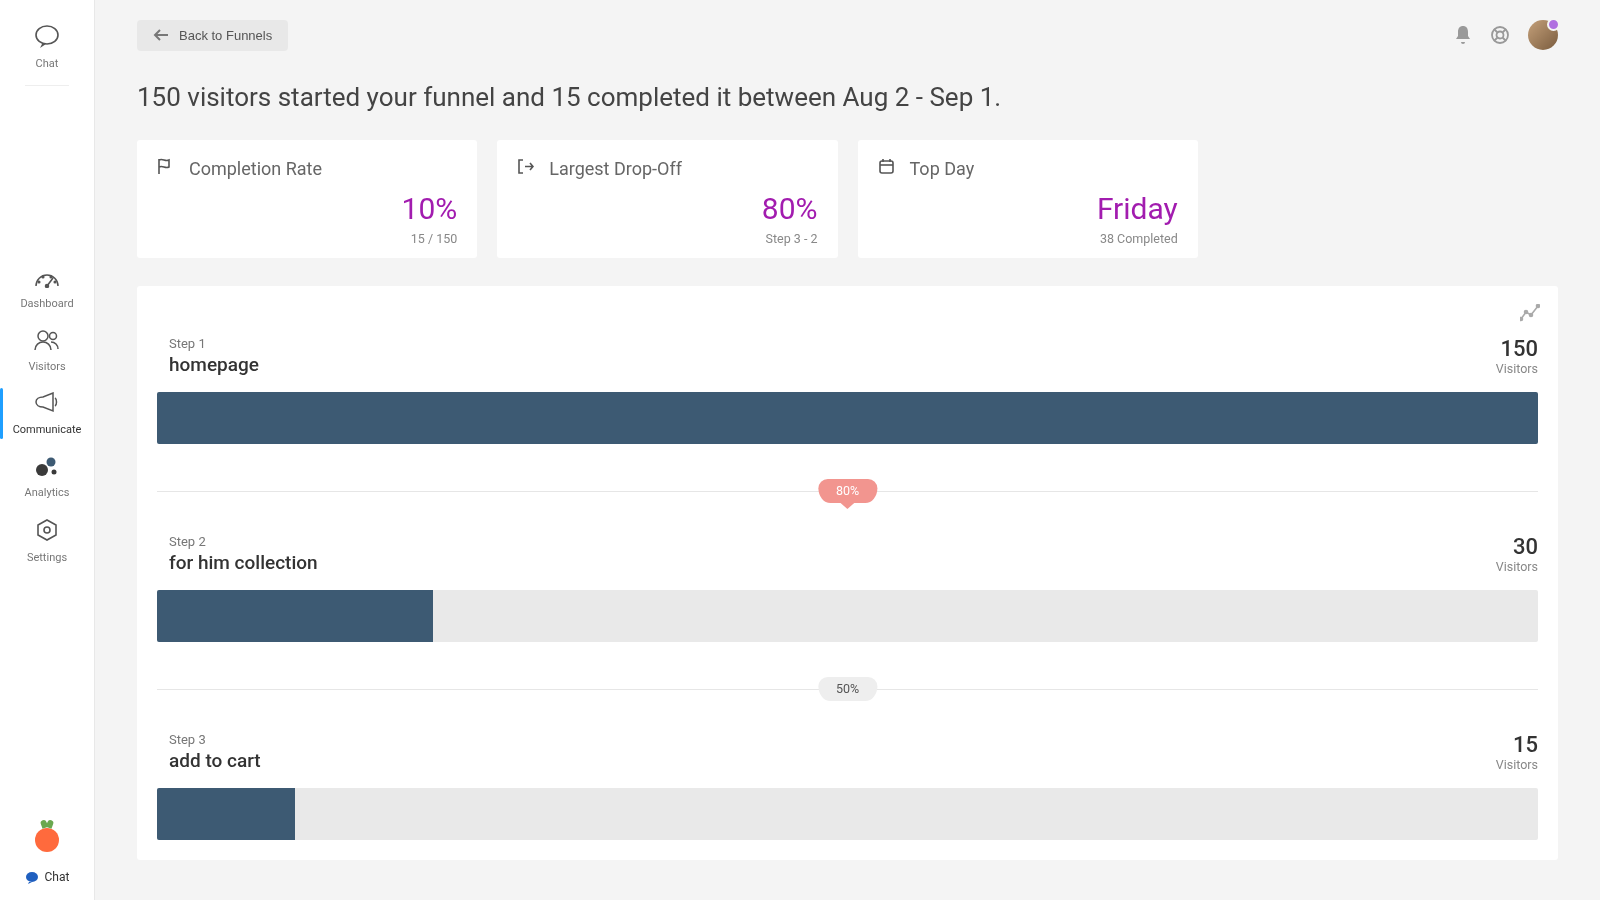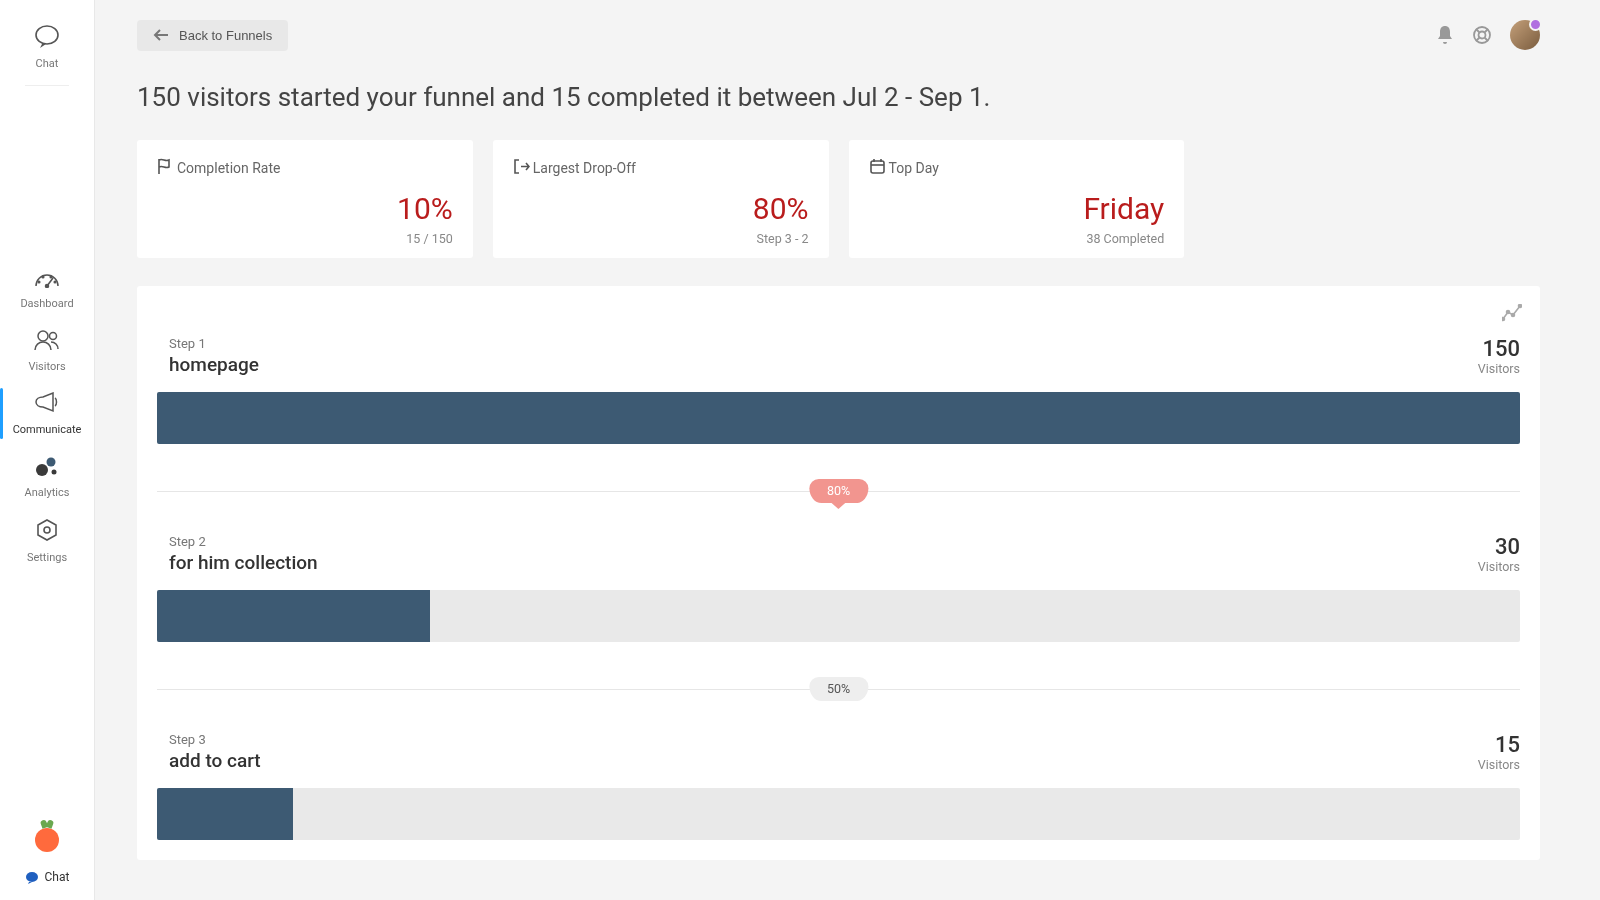--- a/index.html
+++ b/index.html
@@ -72,21 +72,21 @@
     display:inline-flex; align-items:center; gap:6px;
     font-size:12px; color:#333; padding:4px 10px;
     background:#fff; border-radius:4px;
   }
 
   
   .main {
     position: absolute;
     left: 95px; top: 0; right: 0; bottom: 0;
     overflow-y: scroll;
-    padding: 10px 60px 60px 42px;
+    padding: 10px 42px 60px 42px;
   }
 
   
   .topbar {
     display:flex; align-items:center; justify-content:space-between;
     height: 50px;
   }
   .back-btn {
     display:inline-flex; align-items:center; gap:10px;
     background:#e8e8e8; color:#555;
@@ -125,22 +125,22 @@
     display:grid;
     grid-template-columns: repeat(4, 1fr);
     gap: 20px;
   }
   .card {
     background:#fff; border-radius:3px;
     padding: 18px 20px 16px;
     min-height: 118px;
     position:relative;
   }
-  .card-head { display:flex; align-items:center; gap:3px; color:#666; font-size:14px; }
-  .card-value { position:absolute; right:20px; bottom:32px; font-size:30px; color:#b91c1c; font-weight:400;}
+  .card-head { display:flex; align-items:flex-end; gap:15px; color:#666; font-size:18px; }
+  .card-value { position:absolute; right:20px; bottom:32px; font-size:30px; color:#a21caf; font-weight:400;}
   .card-sub { position:absolute; right:20px; bottom:12px; font-size:12.5px; color:#888;}
 
   
   .panel {
     background:#fff; border-radius:3px;
     margin-top: 28px;
     padding: 28px 20px 20px;
     position: relative;
   }
   .panel-action {
@@ -311,21 +311,21 @@
             <line x1="4" y1="4" x2="7.5" y2="7.5"></line>
             <line x1="16" y1="4" x2="12.5" y2="7.5"></line>
             <line x1="4" y1="16" x2="7.5" y2="12.5"></line>
             <line x1="16" y1="16" x2="12.5" y2="12.5"></line>
           </svg>
       </button>
       <div class="avatar"></div>
     </div>
   </div>
 
-  <h1 class="headline">150 visitors started your funnel and 15 completed it between Jul 2 - Sep 1.</h1>
+  <h1 class="headline">150 visitors started your funnel and 15 completed it between Aug 2 - Sep 1.</h1>
 
   <div class="cards">
     <div class="card">
       <div class="card-head">
         <span><svg width="17" height="17" viewBox="0 0 17 17" fill="none" stroke="#555" stroke-width="1.6">
               <path d="M2 1v15M2 2c4-2 6 2 10 0v7c-4 2-6-2-10 0"></path>
             </svg></span>
         <span>Completion Rate</span>
       </div>
       <div class="card-value">10%</div>

